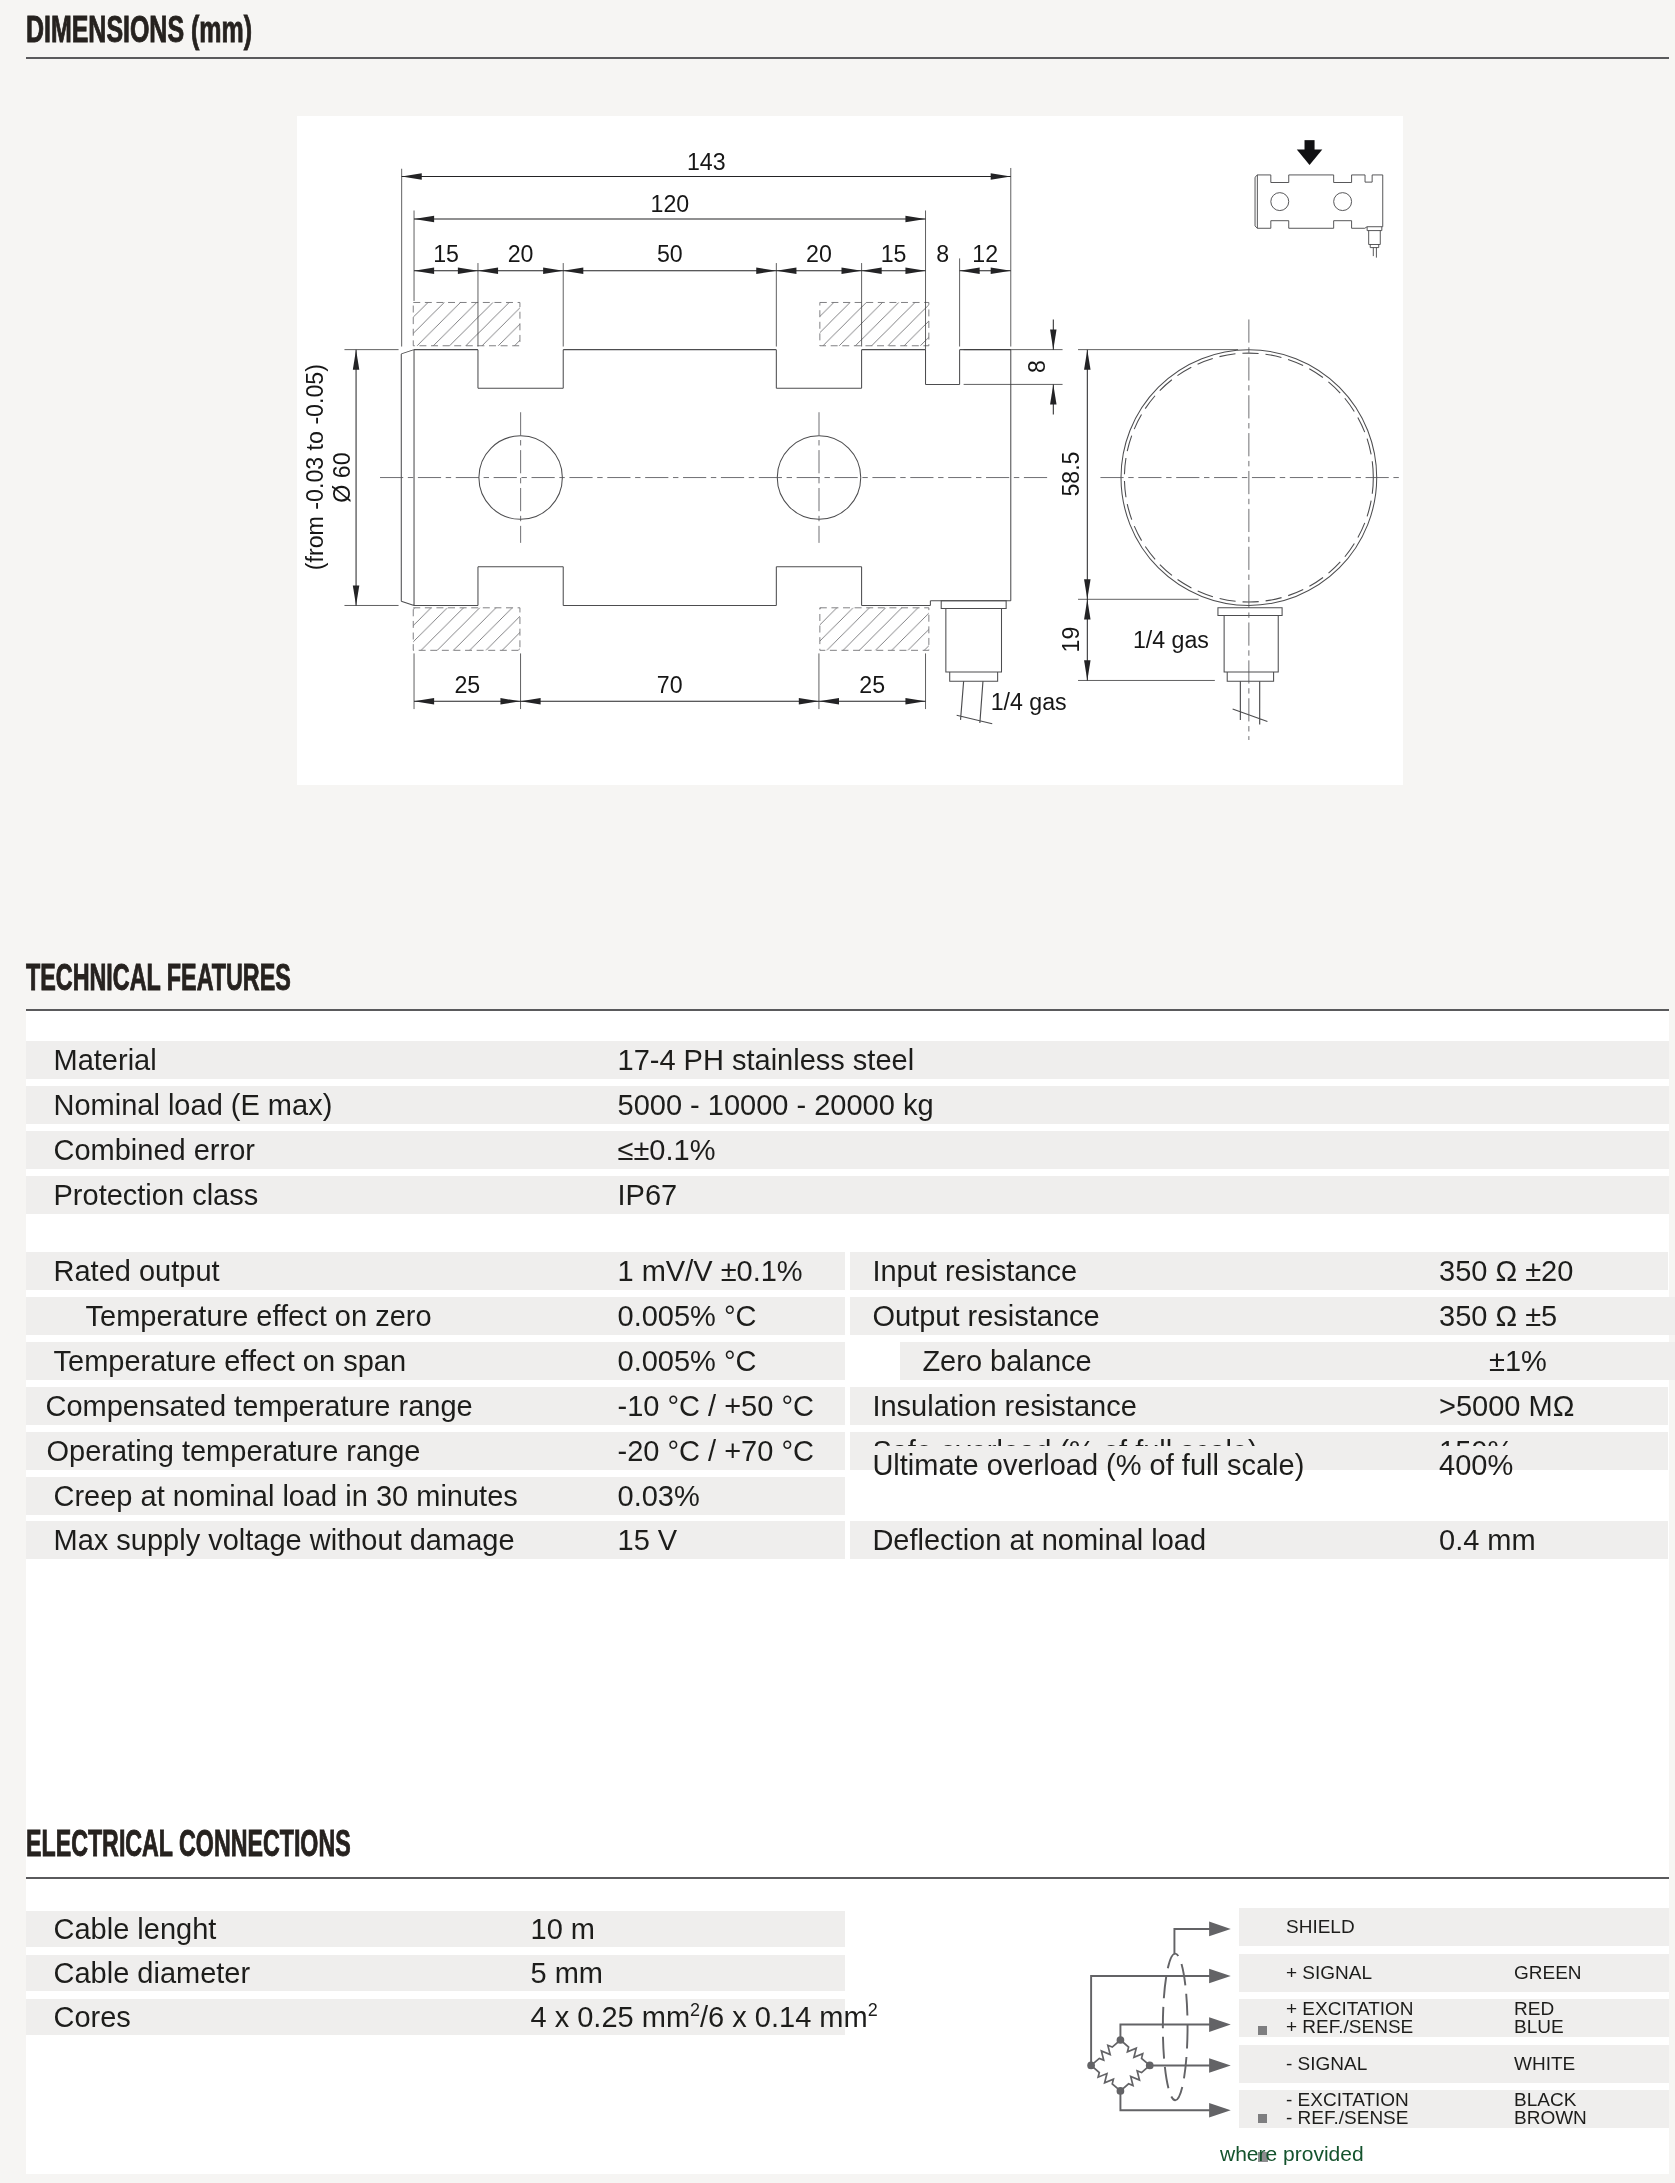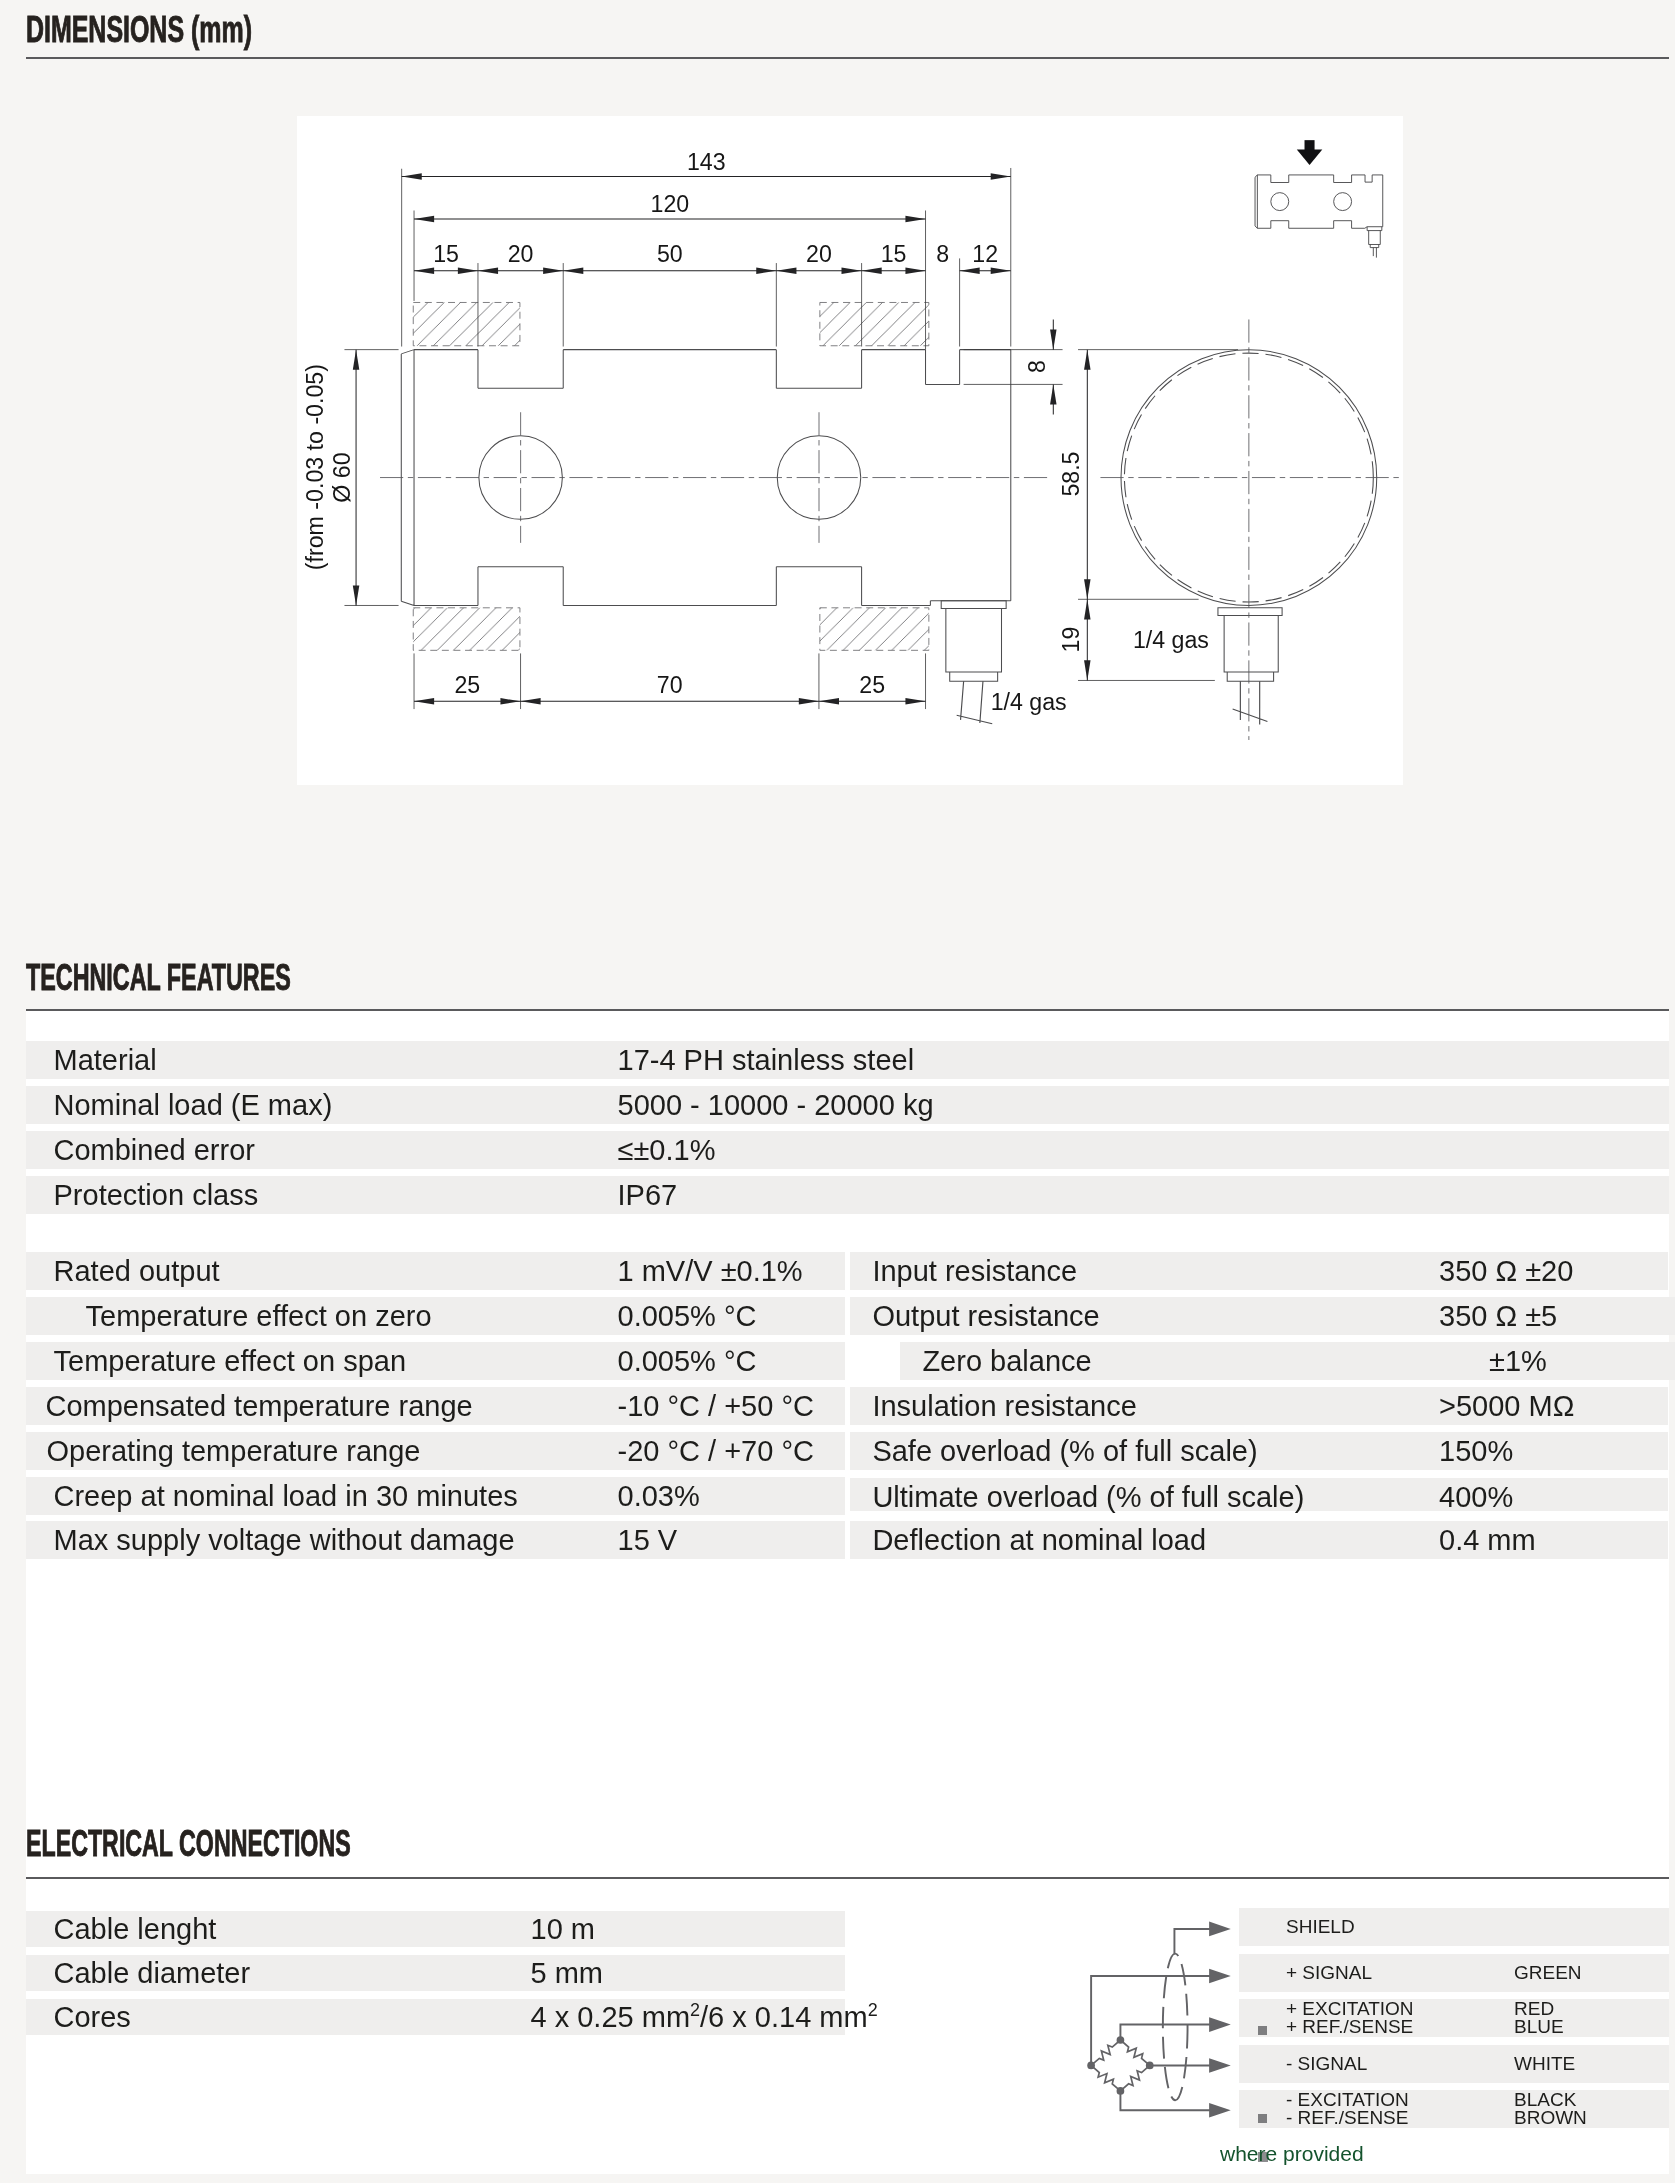--- a/index.html
+++ b/index.html
@@ -267,21 +267,21 @@
 <div class="row rowline" style="left:850px;top:1432px;width:818px;height:38px;line-height:38px;">
       <span class="lab" style="left:22.4px;">Safe overload (% of full scale)</span>
       <span class="val" style="left:589px;">150%</span>
     </div>
 
 <div class="row rowline" style="left:25.5px;top:1477px;width:819px;height:38px;line-height:38px;">
       <span class="lab" style="left:28px;">Creep at nominal load in 30 minutes</span>
       <span class="val" style="left:592px;">0.03%</span>
     </div>
 
-<div class="row rowline" style="left:850px;top:1446px;width:818px;height:33px;line-height:38px;margin-top:32px;">
+<div class="row rowline" style="left:850px;top:1446px;width:818px;height:21px;line-height:38px;">
       <span class="lab" style="left:22.4px;">Ultimate overload (% of full scale)</span>
       <span class="val" style="left:589px;">400%</span>
     </div>
 
 <div class="row rowline" style="left:25.5px;top:1521px;width:819px;height:38px;line-height:38px;">
       <span class="lab" style="left:28px;">Max supply voltage without damage</span>
       <span class="val" style="left:592px;">15 V</span>
     </div>
 
 <div class="row rowline" style="left:850px;top:1521px;width:818px;height:38px;line-height:38px;">

